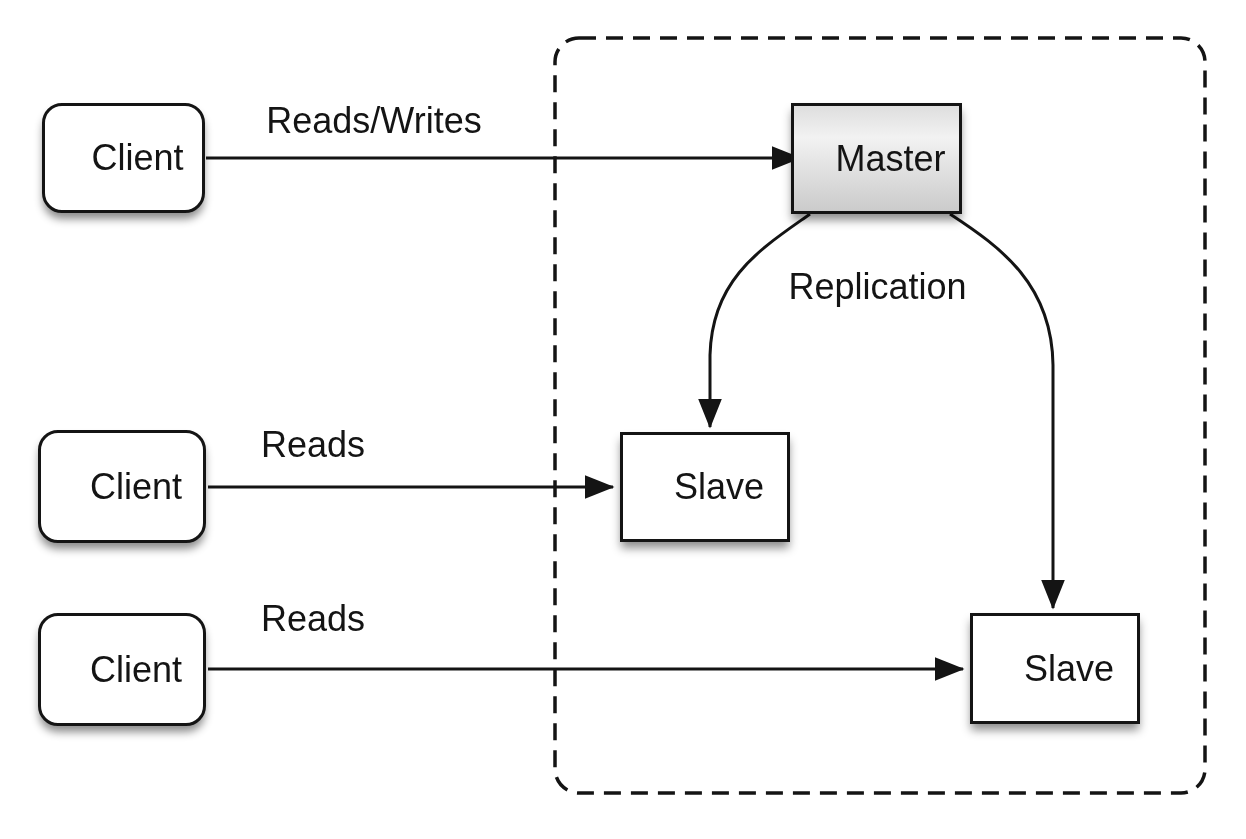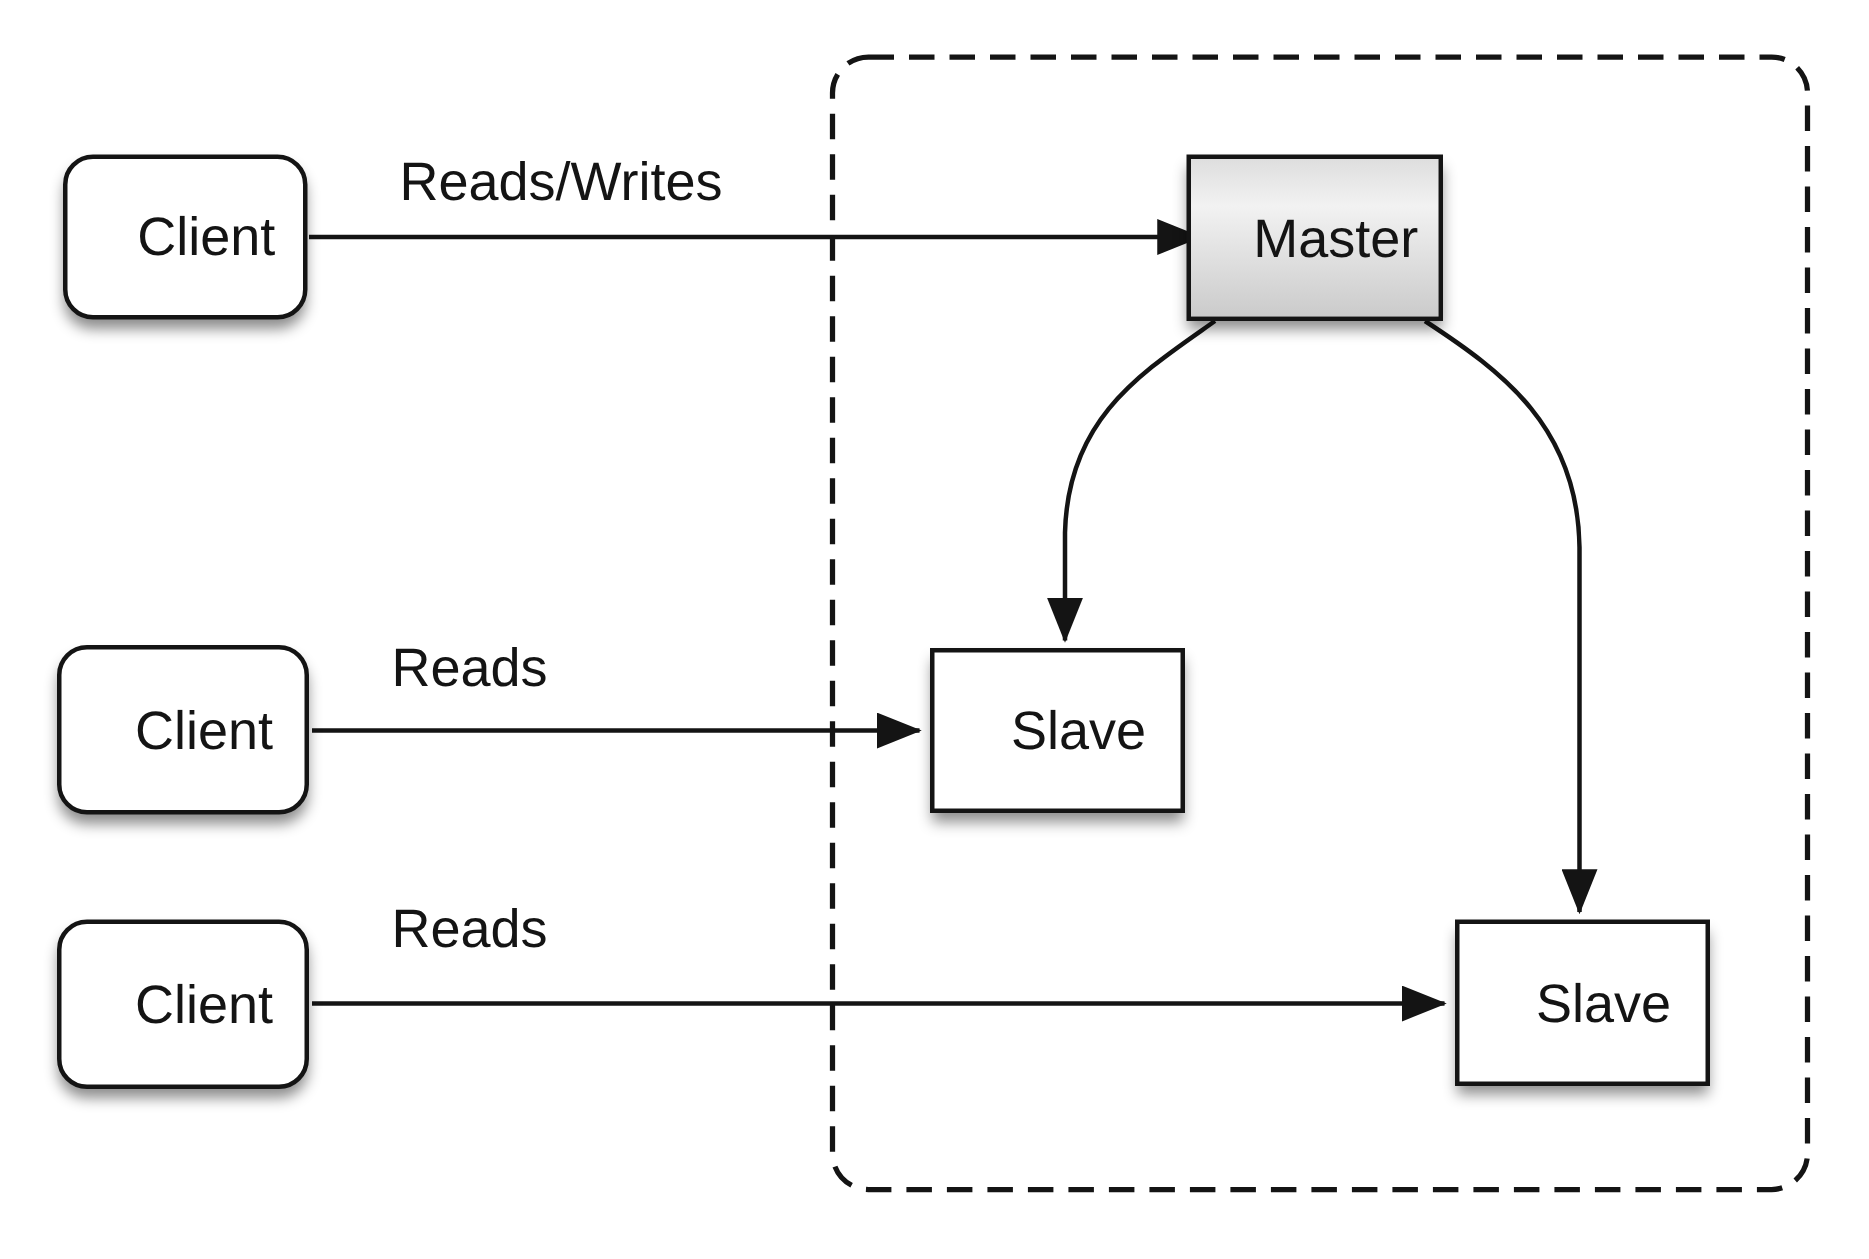--- a/index.html
+++ b/index.html
@@ -96,14 +96,15 @@
   <div class="node" id="slave1">
     <span>Slave</span>
   </div>
   <div class="node" id="slave2">
     <span>Slave</span>
   </div>
 
   <div class="elabel" id="lbl-reads-writes">Reads/Writes</div>
   <div class="elabel" id="lbl-reads-mid">Reads</div>
   <div class="elabel" id="lbl-reads-bot">Reads</div>
+  <div class="elabel" id="lbl-replication">Replication</div>
 
 </div>
 
 </body></html>

